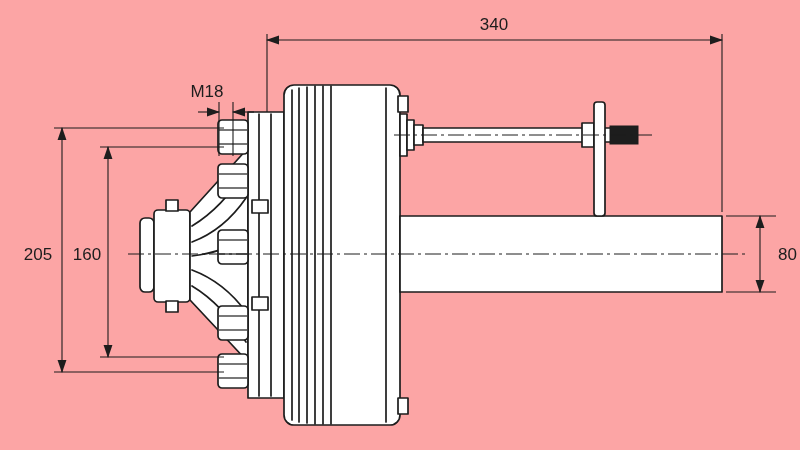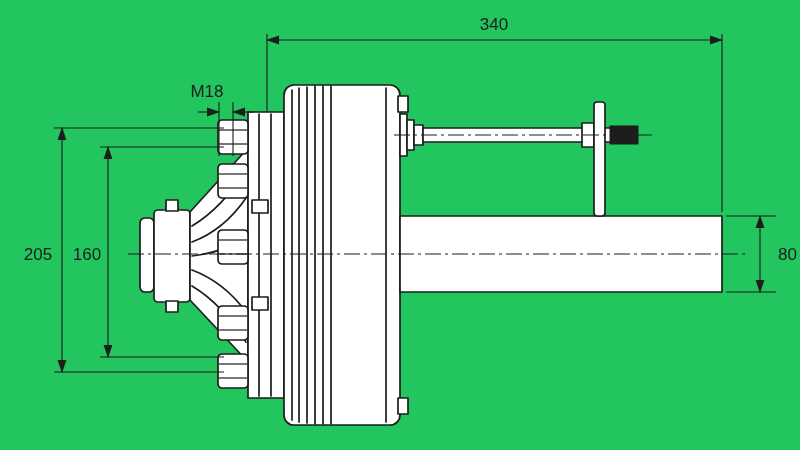--- a/index.html
+++ b/index.html
@@ -1,16 +1,16 @@
 <!DOCTYPE html>
 <html><head>
 <meta charset="utf-8">
 <style>
   html,body{margin:0;padding:0;background:#ffffff;width:800px;height:450px;overflow:hidden;}
-  .stage{position:relative;width:800px;height:450px;background:#22c55e;font-family:"Liberation Sans",sans-serif;}
+  .stage{position:relative;width:800px;height:450px;background:#fca5a5;font-family:"Liberation Sans",sans-serif;}
   svg{display:block;}
   .ln  {stroke:#1d1d1d;stroke-width:1.7;fill:none;stroke-linejoin:round;stroke-linecap:round;}
   .lnf {stroke:#1d1d1d;stroke-width:1.7;fill:#ffffff;stroke-linejoin:round;}
   .thin{stroke:#1d1d1d;stroke-width:1.1;fill:none;}
   .cl  {stroke:#1d1d1d;stroke-width:1;fill:none;stroke-dasharray:16 4 3 4;}
   .dark{fill:#1d1d1d;stroke:#1d1d1d;stroke-width:1;}
   .dimtxt{font-family:"Liberation Sans",sans-serif;font-size:17px;fill:#1d1d1d;}
 </style>
 </head>
 <body>

